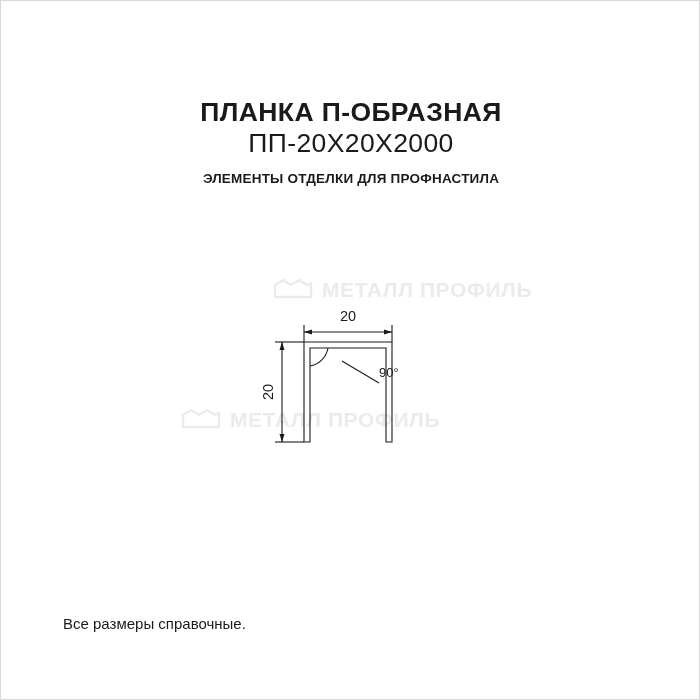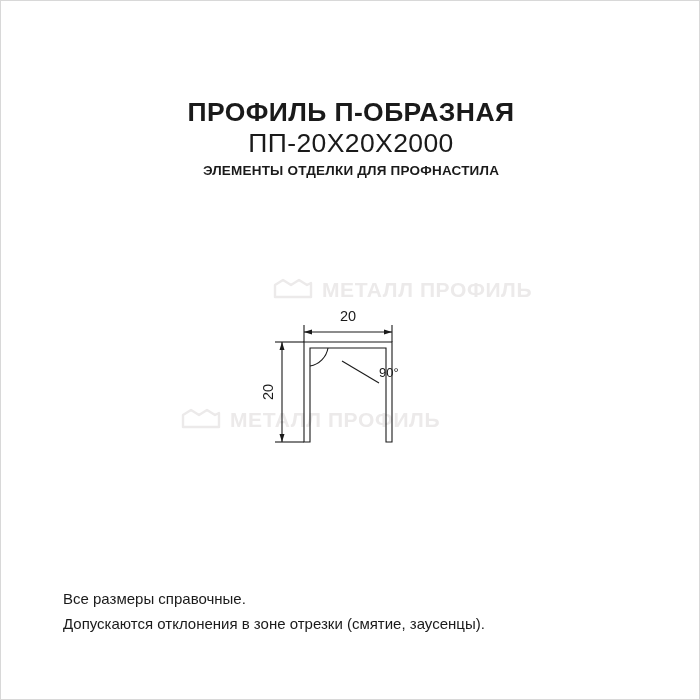--- a/index.html
+++ b/index.html
@@ -34,21 +34,21 @@
     letter-spacing: 0.4px;
     line-height: 1.18;
   }
   .title-line2 {
     font-size: 26.5px;
     font-weight: normal;
     letter-spacing: 0.4px;
     line-height: 1.18;
   }
   .subtitle {
-    margin-top: 3px;
+    margin-top: 11px;
     font-size: 13.5px;
     font-weight: bold;
     letter-spacing: 0.2px;
     color: #1a1a1a;
   }
   
   .watermarks {
     position: absolute;
     left: 0;
     top: 0;
@@ -104,21 +104,21 @@
     </div>
     <div class="wm wm2">
       <svg class="wm-logo" viewBox="0 0 40 26">
         <path d="M2 20 L2 8 L10 3 L18 8 L26 3 L34 8 L38 6 L38 20 Z" fill="none" stroke="#eceaea" stroke-width="2.4" stroke-linejoin="round"></path>
       </svg>
       <span>МЕТАЛЛ ПРОФИЛЬ</span>
     </div>
   </div>
 
   <div class="title-block">
-    <div class="title-line1">ПРОФИЛЬ П-ОБРАЗНАЯ</div>
+    <div class="title-line1">ПЛАНКА П-ОБРАЗНАЯ</div>
     <div class="title-line2">ПП-20Х20Х2000</div>
     <div class="subtitle">ЭЛЕМЕНТЫ ОТДЕЛКИ ДЛЯ ПРОФНАСТИЛА</div>
   </div>
 
   <svg class="drawing" viewBox="0 0 700 700">
     <g stroke="#1a1a1a" fill="none" stroke-width="1.1">
 
       <path d="M303 341 L391 341 L391 441 L385 441 L385 347 L309 347 L309 441 L303 441 Z" stroke-linejoin="miter"></path>
 
       <line x1="303" y1="331" x2="391" y2="331"></line>
@@ -142,16 +142,15 @@
 
     <g fill="#1a1a1a" font-family="Liberation Sans, sans-serif">
       <text x="347" y="320" font-size="14.5" text-anchor="middle">20</text>
       <text x="272" y="391" font-size="14.5" text-anchor="middle" transform="rotate(-90 272 391)">20</text>
       <text x="378" y="376" font-size="13">90°</text>
     </g>
   </svg>
 
   <div class="footer">
     <div>Все размеры справочные.</div>
-    <div>Допускаются отклонения в зоне отрезки (смятие, заусенцы).</div>
   </div>
 
 </div>
 
 </body></html>

